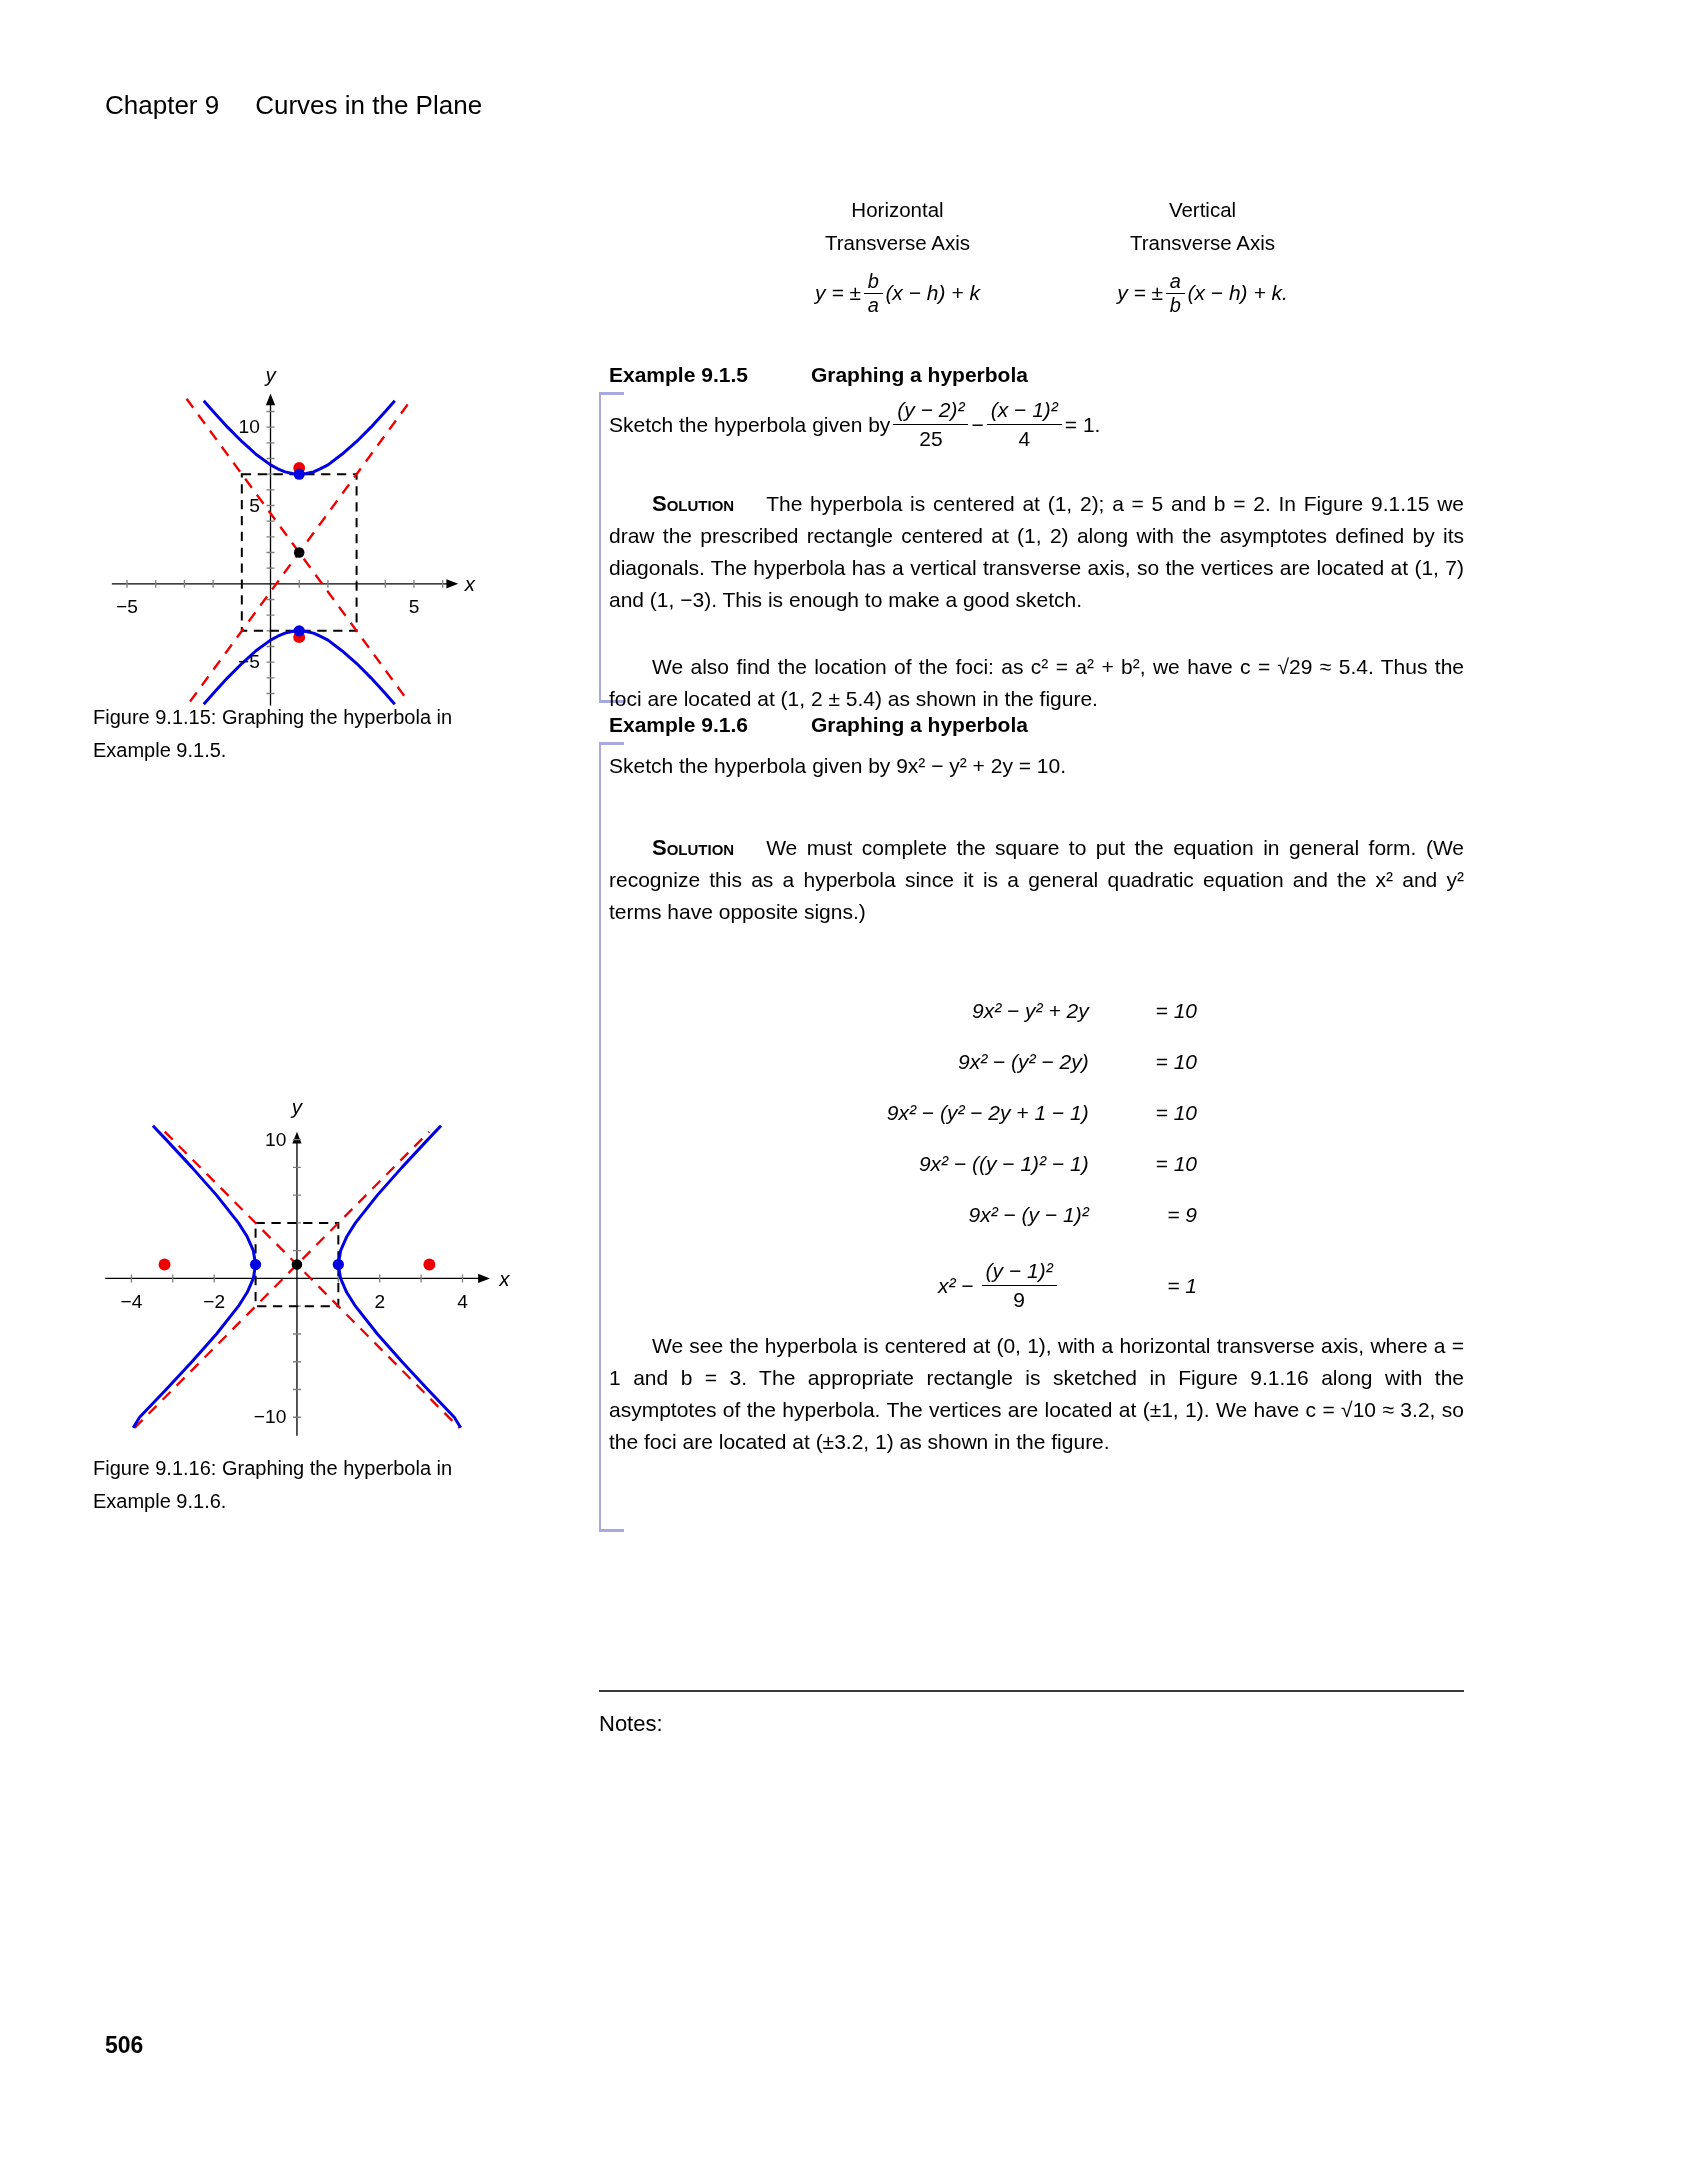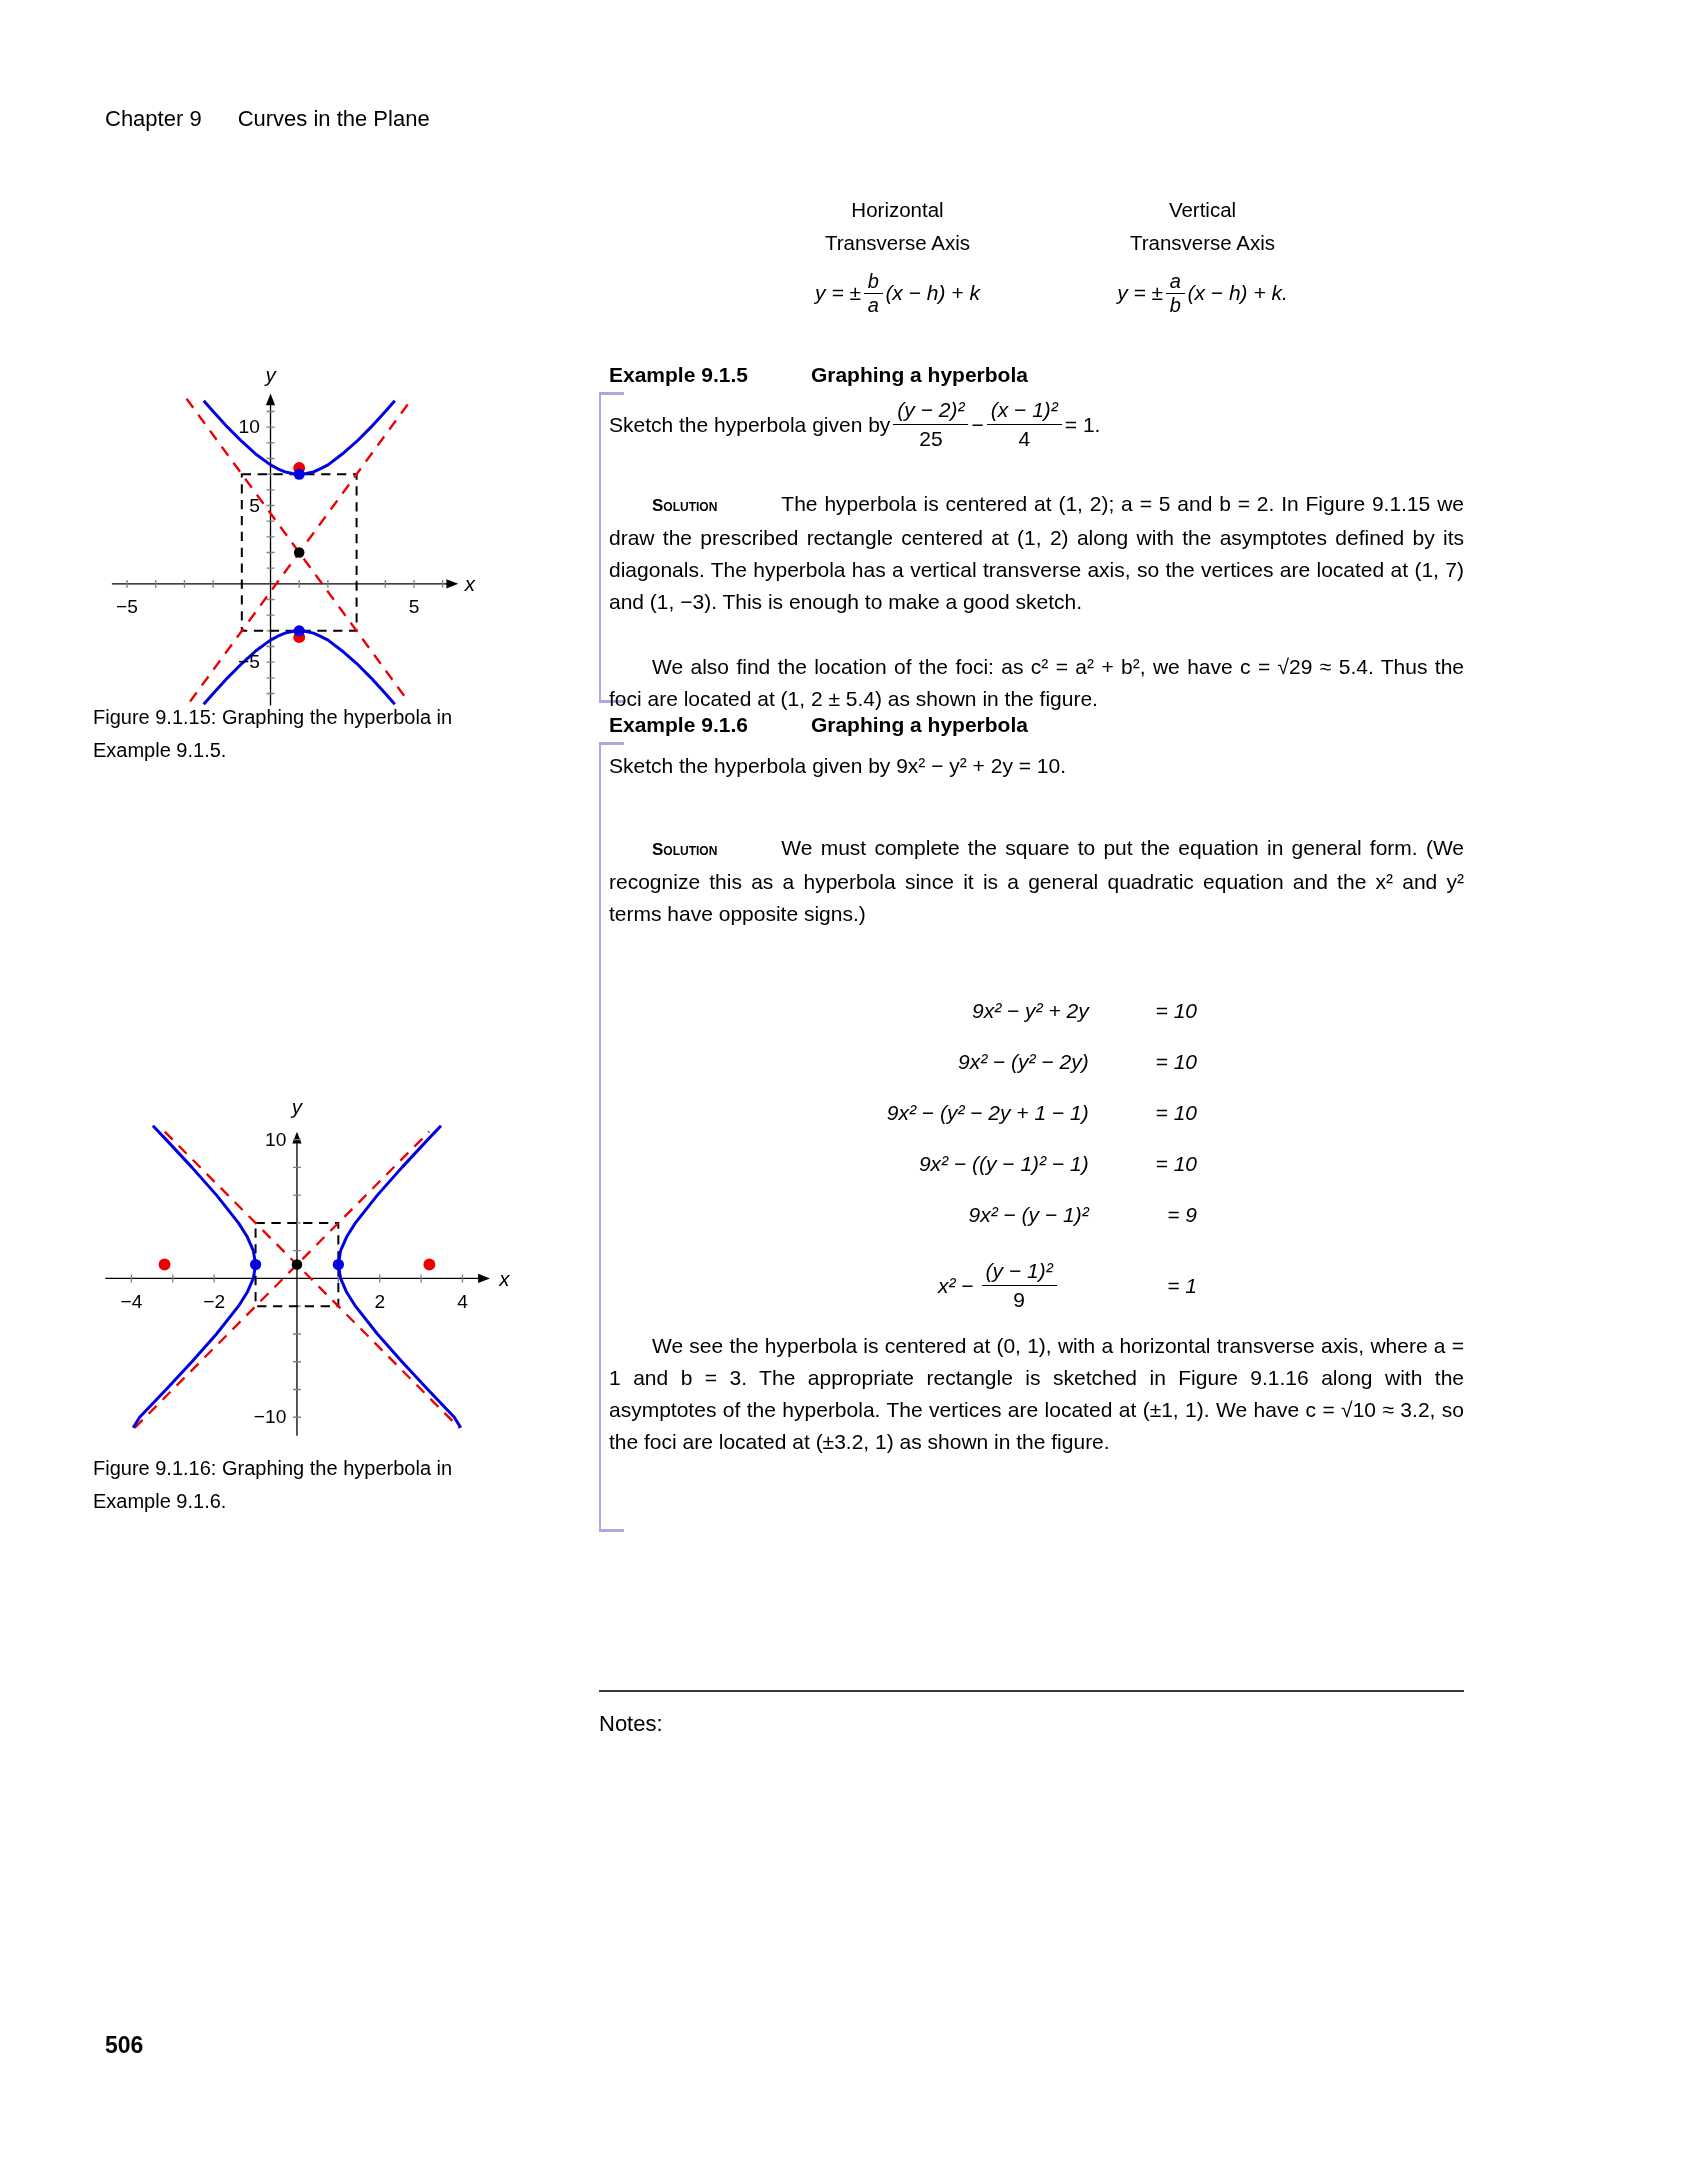--- a/index.html
+++ b/index.html
@@ -2,21 +2,21 @@
 <html style="font-size:10.6px"><head>
 <meta charset="utf-8">
 <style>
   html,body{margin:0;padding:0;background:#ffffff;}
   #page{position:relative;width:1687px;height:2183px;background:#fff;
         font-family:"Liberation Sans",sans-serif;color:#000;overflow:hidden;}
   .abs{position:absolute;}
   .mi{font-style:italic;}
 
   
-  #chapter-header{left:105px;top:106px;font-size:22px;}
+  #chapter-header{left:105px;top:90px;font-size:26px;}
   #chapter-header .title{margin-left:36px;}
 
   
   .axcol{width:331px;text-align:center;font-size:20.5px;line-height:33px;}
   .axformula{width:331px;display:flex;justify-content:center;align-items:center;
              font-size:21px;gap:2.6px;}
   .frac{display:inline-flex;flex-direction:column;align-items:center;
         vertical-align:middle;font-size:20px;line-height:22.5px;}
   .frac .num{padding:0 4px;border-bottom:1.7px solid #000;}
   .frac .den{padding:0 4px;}
@@ -26,21 +26,21 @@
   .ex-heading{font-size:21px;font-weight:bold;}
   .ex-heading .ex-title{margin-left:63px;}
   .exbar{width:20px;border-left:2.6px solid #a9a9e2;}
   .exbar::before,.exbar::after{content:"";position:absolute;left:0;width:22.5px;height:2.6px;
         background:#a9a9e2;}
   .exbar::before{top:0;}
   .exbar::after{bottom:0;}
 
   .body-par{font-size:21px;line-height:32px;text-align:justify;}
   .indent{text-indent:43px;}
-  .sol-label{font-variant:small-caps;font-weight:bold;font-size:17px;margin-right:64px;}
+  .sol-label{font-variant:small-caps;font-weight:bold;font-size:22px;margin-right:32px;}
 
   .prompt-line{display:flex;align-items:center;gap:3px;font-size:21px;}
 
   
   .drow{display:flex;align-items:center;font-size:21px;margin-bottom:18px;height:33px;}
   .drow.tall{height:73px;margin-bottom:0;gap:32px;}
   .dlhs{flex:1;display:flex;justify-content:flex-end;align-items:center;gap:8px;
         text-align:right;}
   .drhs{width:99px;text-align:right;margin-left:9.3px;}
 

